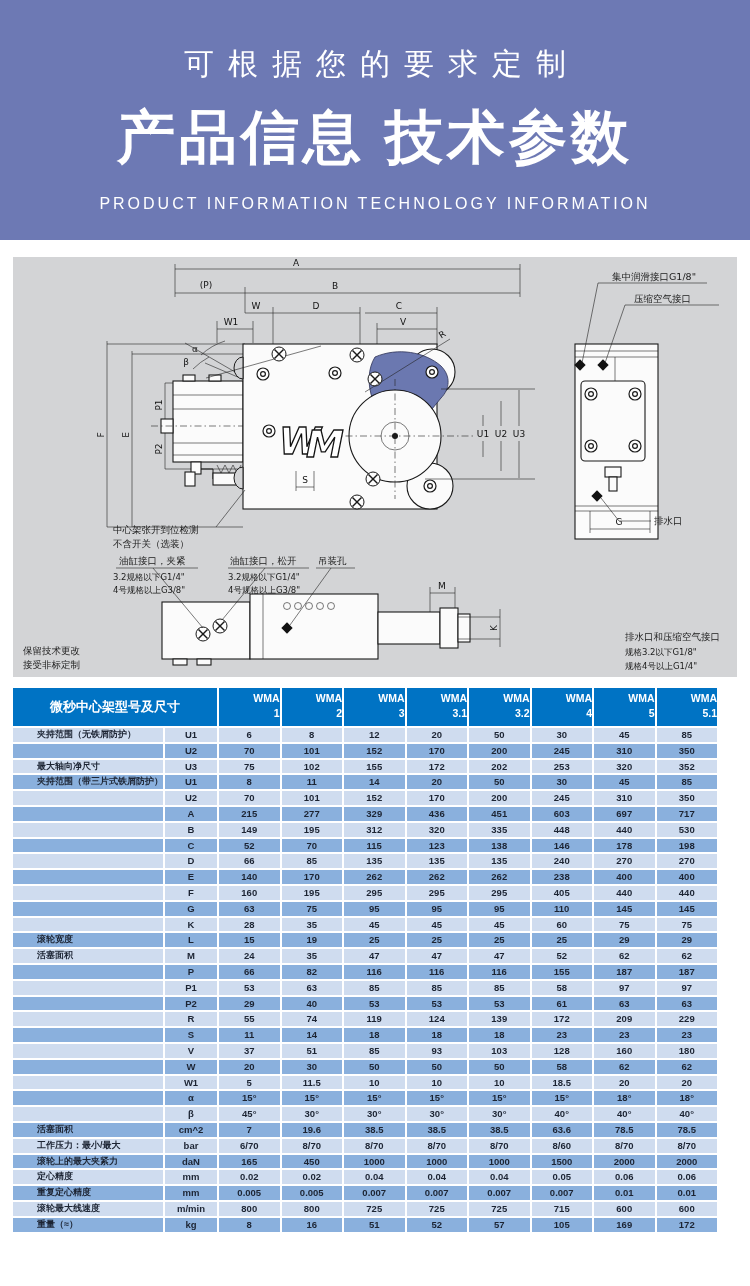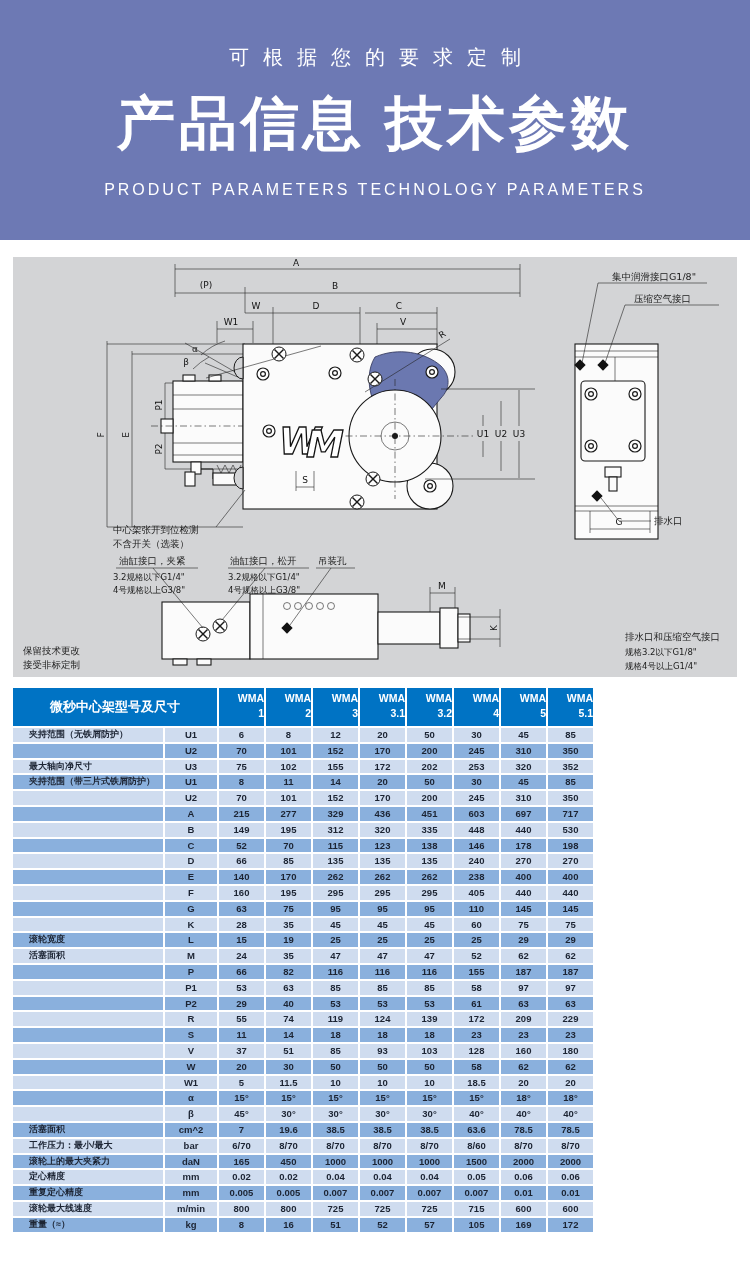--- a/index.html
+++ b/index.html
@@ -2,21 +2,21 @@
 <html style="--hero-bg: #6d79b4; --panel-bg: #d3d4d6; --table-header-bg: #0073c4; --row-light: #cfdcef; --row-dark: #8ab0dd; --table-text: #1c2433; --drawing-accent: #6b78b0;"><head>
 <meta charset="utf-8">
 <style>
   html,body{margin:0;padding:0;background:#fff;}
   .page{position:relative;width:750px;height:1286px;background:#fff;overflow:hidden;
         font-family:"Liberation Sans","DejaVu Sans",sans-serif;}
 
   
   .hero{position:absolute;left:0;top:0;width:750px;height:240px;
         background:var(--hero-bg,#6d79b4);color:#fff;text-align:center;}
-  .hero-sub{margin-top:44px;font-size:20px;font-weight:500;letter-spacing:14px;text-indent:14px;}
+  .hero-sub{margin-top:44px;font-size:30px;font-weight:500;letter-spacing:14px;text-indent:14px;}
   .hero-title{margin:14px 0 8px 0;font-size:58px;font-weight:900;letter-spacing:4px;}
   .hero-en{margin-top:18px;font-size:16px;letter-spacing:3px;font-weight:400;}
 
   
   .panel{position:absolute;left:13px;top:257px;width:724px;height:420px;
          background:var(--panel-bg,#d3d4d6);}
   .panel svg{display:block;width:724px;height:420px;}
   .ln{stroke:#1a1a1a;stroke-width:1;fill:none;}
   .thin{stroke:#222;stroke-width:0.6;fill:none;}
   .dash{stroke:#222;stroke-width:0.6;fill:none;stroke-dasharray:7 3 1.5 3;}
@@ -24,41 +24,41 @@
   .notch{fill:var(--panel-bg,#d3d4d6);stroke:#1a1a1a;stroke-width:1;}
   .accent{fill:var(--drawing-accent,#6b78b0);stroke:#2c3156;stroke-width:0.8;}
   .accent2{fill:#4f5e9e;stroke:#2c3156;stroke-width:0.6;}
   .dimt{font-size:9px;fill:#111;font-family:"DejaVu Sans",sans-serif;}
   .annt{font-size:9.5px;fill:#1b1b1b;font-family:"DejaVu Sans",sans-serif;}
   .annts{font-size:8.5px;fill:#1b1b1b;font-family:"DejaVu Sans",sans-serif;}
   .logo{font-size:38px;font-weight:900;font-style:italic;fill:#fff;stroke:#111;
         stroke-width:1.3;font-family:"DejaVu Sans",sans-serif;}
 
   
-  .spec{position:absolute;left:13px;top:688px;width:580px;}
+  .spec{position:absolute;left:13px;top:688px;width:704px;}
   .thead{display:grid;grid-template-columns:204px repeat(8,1fr);gap:2px;height:38px;margin-bottom:2px;}
   .thead .tcell{background:var(--table-header-bg,#0073c4);color:#fff;}
   .t-title{font-size:13px;font-weight:bold;display:flex;align-items:center;justify-content:center;}
   .t-model{font-size:10.5px;font-weight:bold;text-align:right;padding-top:3px;line-height:15px;}
   .trow{display:grid;grid-template-columns:150px 52px repeat(8,1fr);gap:2px;height:13.8px;margin-bottom:2px;}
   .trow .tcell{overflow:hidden;white-space:nowrap;line-height:13.8px;font-size:9.5px;
                font-weight:bold;color:var(--table-text,#1c2433);text-align:center;}
   .trow.light .tcell{background:var(--row-light,#cfdcef);}
   .trow.dark  .tcell{background:var(--row-dark,#8ab0dd);}
-  .c-label{text-align:left !important;padding-left:16px;font-size:9px !important;}
+  .c-label{text-align:left !important;padding-left:24px;font-size:9px !important;}
 </style>
 </head>
 <body>
 
 <div class="page">
 
   <header class="hero">
     <div class="hero-sub">可根据您的要求定制</div>
     <h1 class="hero-title">产品信息 技术参数</h1>
-    <div class="hero-en">PRODUCT PARAMETERS TECHNOLOGY PARAMETERS</div>
+    <div class="hero-en">PRODUCT INFORMATION TECHNOLOGY INFORMATION</div>
   </header>
 
   <section class="panel">
     <svg viewBox="0 0 724 420">
       <defs>
         <g id="screwx">
           <circle r="7" fill="#fdfdfd" stroke="#1a1a1a" stroke-width="1"></circle>
           <line x1="-4.5" y1="-4.5" x2="4.5" y2="4.5" stroke="#1a1a1a" stroke-width="1.4"></line>
           <line x1="4.5" y1="-4.5" x2="-4.5" y2="4.5" stroke="#1a1a1a" stroke-width="1.4"></line>
         </g>

